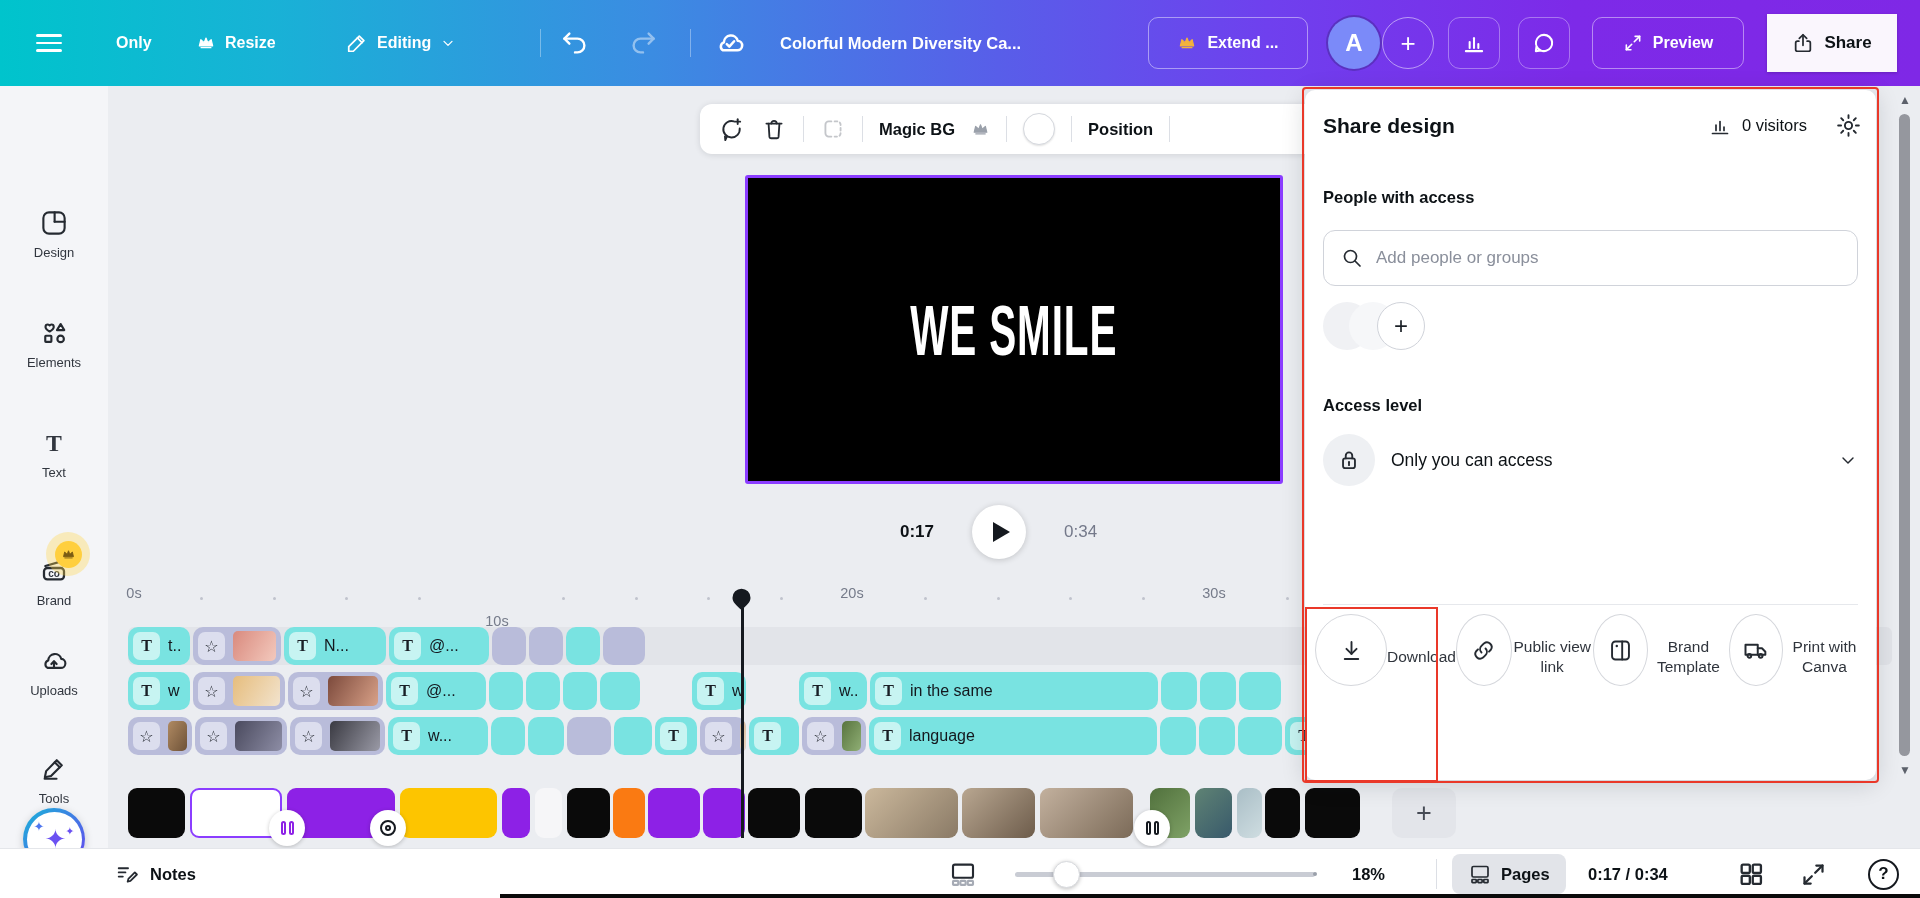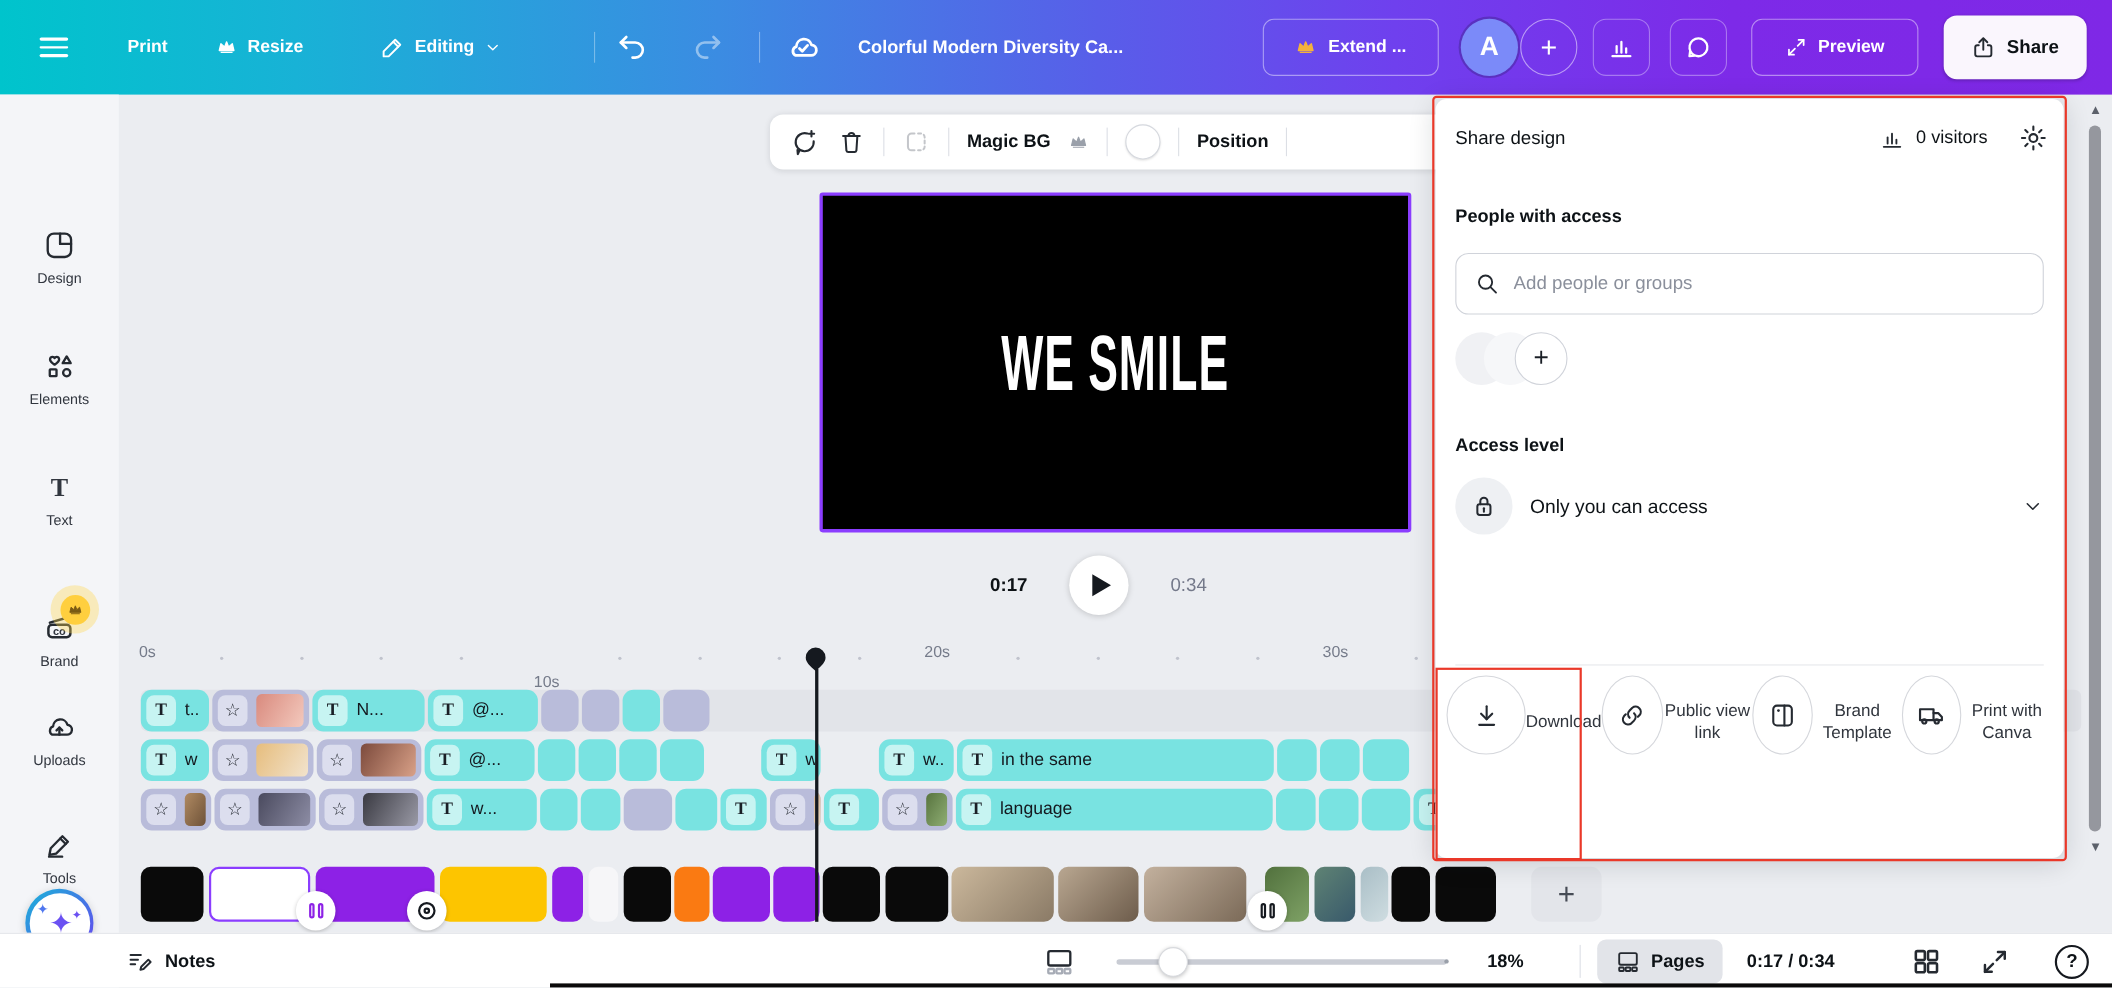--- a/index.html
+++ b/index.html
@@ -13,21 +13,21 @@
   .topbar{position:absolute;left:0;top:0;width:1920px;height:86px;
     background:linear-gradient(90deg,#00c4cc 0%,#18b2d6 14%,#3b8ce2 34%,#585ee9 52%,#6f40ee 66%,#7d2ae8 82%,#7f28e6 100%)}
   .tb{position:absolute;top:0;height:86px;display:flex;align-items:center;color:#fff;font-weight:700;font-size:16px}
   .tb-btn{display:flex;align-items:center;gap:9px;cursor:pointer}
   .tb-div{position:absolute;top:29px;width:1px;height:28px;background:rgba(255,255,255,.35)}
   .hamb span{display:block;width:26px;height:2.6px;background:#fff;border-radius:2px;margin:5px 0}
   .doc-title{position:absolute;top:0;left:780px;width:350px;height:86px;display:flex;align-items:center;color:#fff;font-weight:700;font-size:16.5px;white-space:nowrap;overflow:hidden}
   .pill{position:absolute;top:17px;height:52px;border:1.5px solid rgba(255,255,255,.45);border-radius:10px;display:flex;align-items:center;justify-content:center;gap:10px;color:#fff;font-weight:700;font-size:16px;cursor:pointer}
   .circ{position:absolute;top:17px;width:52px;height:52px;border-radius:50%;display:flex;align-items:center;justify-content:center;color:#fff;font-weight:700}
   .sq-btn{position:absolute;top:17px;width:52px;height:52px;border:1.5px solid rgba(255,255,255,.35);border-radius:12px;display:flex;align-items:center;justify-content:center;cursor:pointer}
-  .share-btn{position:absolute;top:14px;left:1767px;width:130px;height:58px;background:#faf6fd;border-radius:12px;display:flex;align-items:center;justify-content:center;gap:10px;font-weight:700;font-size:17px;color:#0d1216;cursor:pointer;box-shadow:0 1px 3px rgba(0,0,0,.2)}
+  .share-btn{position:absolute;top:14px;left:1767px;width:130px;height:58px;background:#faf6fd;border-radius:0;display:flex;align-items:center;justify-content:center;gap:10px;font-weight:700;font-size:17px;color:#0d1216;cursor:pointer;box-shadow:0 1px 3px rgba(0,0,0,.2)}
 
   
   .sidebar{position:absolute;left:0;top:86px;width:108px;height:812px;background:#f4f5f8}
   .side-item{position:absolute;left:0;width:108px;text-align:center;cursor:pointer}
   .side-item .lbl{display:block;margin-top:7px;font-size:13px;color:#31363f}
   .side-item svg{margin:0 auto}
   .badge-halo{position:absolute;right:18px;top:-22px;width:44px;height:44px;border-radius:50%;background:rgba(255,216,74,.35);display:flex;align-items:center;justify-content:center}
   .badge-crown{width:27px;height:27px;border-radius:50%;background:#ffcf3e;display:flex;align-items:center;justify-content:center}
   .faded-item{position:absolute;left:0;top:758px;width:108px;opacity:.18;text-align:center}
   .ai-fab{position:absolute;left:23px;top:808px;width:62px;height:62px;border-radius:50%;background:linear-gradient(135deg,#18b5d8,#6b3ff0);padding:3.5px;cursor:pointer;box-shadow:0 2px 8px rgba(0,0,0,.18)}
@@ -88,21 +88,21 @@
   .slider-thumb{position:absolute;left:38px;top:-11px;width:27px;height:27px;border-radius:50%;background:#fff;border:1px solid #d8dade;box-shadow:0 1px 4px rgba(0,0,0,.25);cursor:pointer}
   .slider-end{position:absolute;right:-2px;top:0.5px;width:4px;height:4px;border-radius:50%;background:#9aa0aa}
   .bb-div{position:absolute;left:1436px;top:10px;width:1px;height:30px;background:#dcdfe5}
   .pages-pill{position:absolute;left:1452px;top:5px;height:40px;padding:0 16px;background:#e2e4e9;border-radius:8px;display:flex;align-items:center;gap:9px;cursor:pointer}
   .help-circ{width:31px;height:31px;border-radius:50%;border:2px solid #15191f;display:flex;align-items:center;justify-content:center;font-weight:700;font-size:17px;cursor:pointer}
   .window-edge{position:absolute;left:500px;top:894px;width:1420px;height:4px;background:#0a0a0a;z-index:9}
 
   
   .share-panel{position:absolute;left:1305px;top:90px;width:571px;height:690px;background:#fff;border-radius:10px;box-shadow:0 4px 24px rgba(20,24,30,.16);z-index:20}
   .sp-header{position:absolute;left:18px;right:14px;top:22px;display:flex;align-items:center}
-  .sp-title{font-size:17px;font-weight:400}
+  .sp-title{font-size:21px;font-weight:700}
   .sp-visitors{display:flex;align-items:center;gap:10px;margin-left:auto;margin-right:28px;font-size:16.5px;cursor:pointer}
   .sp-label{position:absolute;left:18px;font-size:16.5px;font-weight:700}
   .sp-input{position:absolute;left:18px;top:140px;width:535px;height:56px;border:1px solid #d0d3da;border-radius:12px;display:flex;align-items:center;padding:0 16px;gap:12px}
   .sp-input input{border:none;outline:none;flex:1;font-size:17px;font-family:"Liberation Sans",sans-serif;color:#0d1216;background:transparent}
   .sp-input input::placeholder{color:#8a8f9b}
   .av{position:absolute;top:212px;width:48px;height:48px;border-radius:50%}
   .av.a1{left:18px;background:#f0f1f4}
   .av.a2{left:44px;background:#f6f7f9}
   .av.plus{left:72px;background:#fff;border:1px solid #d0d3da;display:flex;align-items:center;justify-content:center;font-size:24px;font-weight:400;color:#1a1f26;cursor:pointer}
   .access-row{position:absolute;left:18px;top:340px;width:535px;height:60px;display:flex;align-items:center;gap:16px;cursor:pointer}
@@ -134,21 +134,21 @@
 
   <header class="topbar">
     <div class="tb hamb" style="left:36px">
         <div>
           <span></span>
           <span></span>
           <span></span>
         </div>
       </div>
     <div class="tb" style="left:116px">
-        <span>Print</span>
+        <span>Only</span>
       </div>
     <div class="tb tb-btn" style="left:196px">
       <span>
           <svg width="20" height="20" viewBox="0 0 24 24">
             <path d="M4 15.5 5.8 8l4 3.6L12 6l2.2 5.6 4-3.6 1.8 7.5z M5.5 17.5h13" fill="#fff" stroke="#fff" stroke-width="1.4" stroke-linejoin="round"></path>
           </svg>
         </span>
       <span>Resize</span>
     </div>
     <div class="tb tb-btn" style="left:346px">

